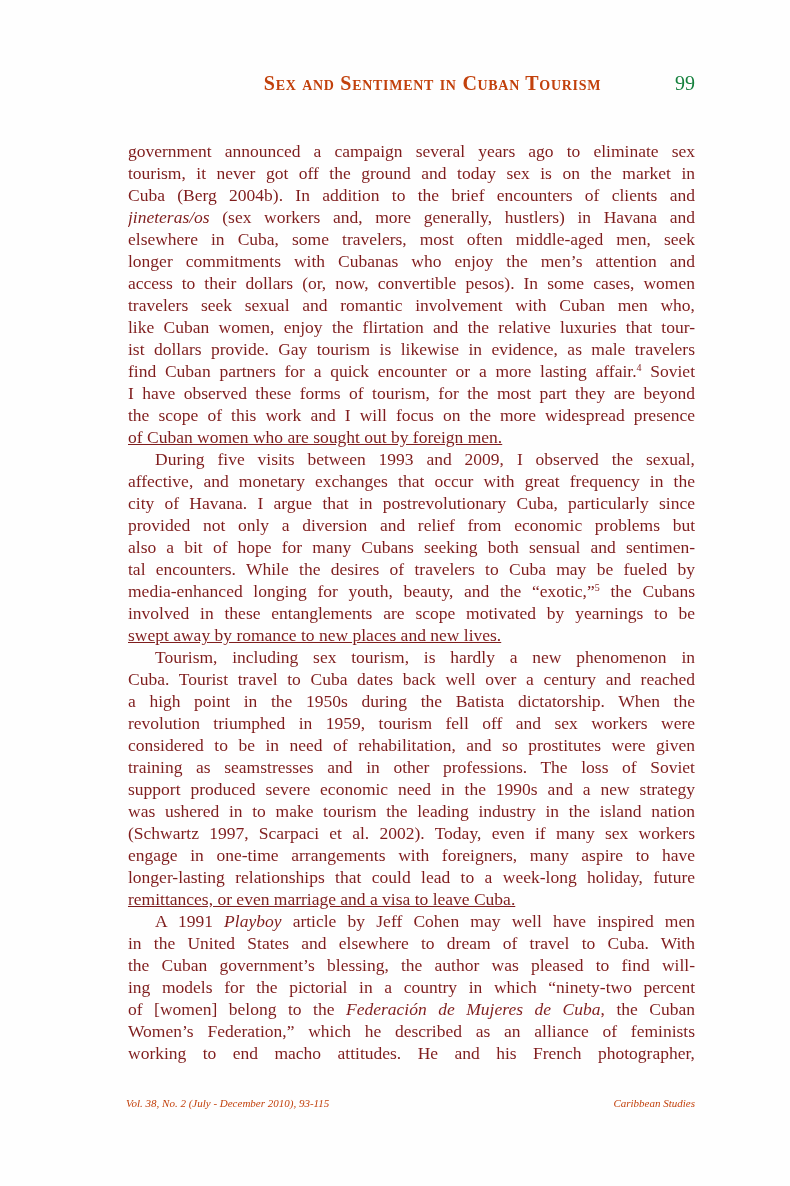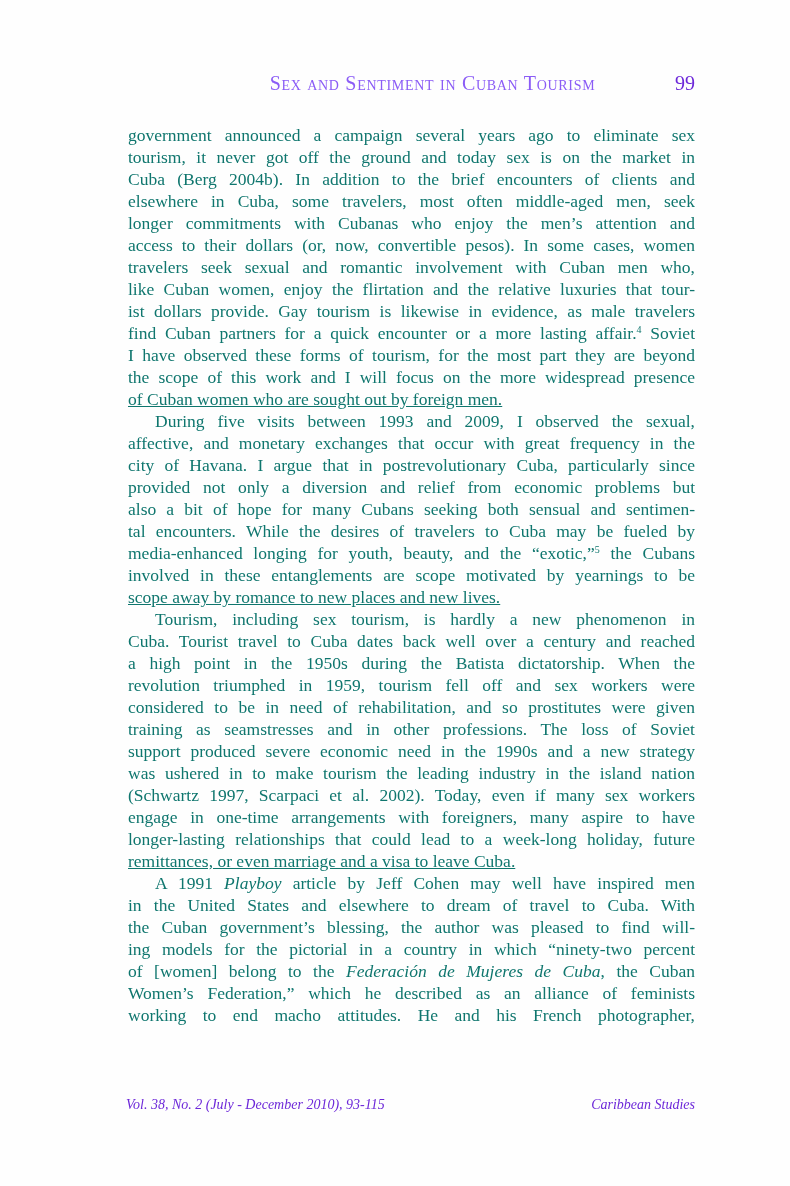--- a/index.html
+++ b/index.html
@@ -21,37 +21,38 @@
     left: 128px; top: 72px;
     width: 567px; height: 26px;
   }
   .head-title {
     position: absolute;
     left: 42px; right: 0; top: 0;
     text-align: center;
     font-variant: small-caps;
     font-size: 20px;
     letter-spacing: 0.7px;
-    color: #8b5cf6;
+    color: #c2410c;
     white-space: nowrap;
+    font-weight: bold;
   }
   .page-number {
     position: absolute;
     right: 0; top: 0;
     font-size: 20px;
-    color: #6d28d9;
+    color: #15803d;
   }
   
   .body-text {
     position: absolute;
-    left: 128px; top: 124px;
+    left: 128px; top: 140px;
     width: 567px;
     font-size: 17.5px;
     line-height: 22px;
-    color: #0f766e;
+    color: #7f1d1d;
   }
   .para { margin: 0; }
   .line {
     text-align: justify;
     text-align-last: justify;
     height: 22px;
     overflow: hidden;
   }
   .line.lastline { text-align-last: left; text-decoration: underline; }
   .para.indent .line:first-child { text-indent: 27px; }
@@ -64,60 +65,61 @@
     top: -6px;
   }
   
   .page-footer {
     position: absolute;
     left: 126px; top: 1097px;
     width: 569px;
     display: flex;
     justify-content: space-between;
     font-style: italic;
-    font-size: 14px;
-    color: #6d28d9;
+    font-size: 11px;
+    color: #c2410c;
   }
 </style>
 </head>
 <body>
 
 <div class="page">
 
   <header class="running-head">
     <div class="head-title">Sex and Sentiment in Cuban Tourism</div>
     <div class="page-number">99</div>
   </header>
 
   <main class="body-text">
       <div class="para">
         <div class="line"><span>government announced a campaign several years ago to eliminate sex</span></div>
         <div class="line"><span>tourism, it never got off the ground and today sex is on the market in</span></div>
         <div class="line"><span>Cuba (Berg 2004b). In addition to the brief encounters of clients and</span></div>
+        <div class="line"><span class="seg-italic">jineteras/os</span><span> (sex workers and, more generally, hustlers) in Havana and</span></div>
         <div class="line"><span>elsewhere in Cuba, some travelers, most often middle-aged men, seek</span></div>
         <div class="line"><span>longer commitments with Cubanas who enjoy the men’s attention and</span></div>
         <div class="line"><span>access to their dollars (or, now, convertible pesos). In some cases, women</span></div>
         <div class="line"><span>travelers seek sexual and romantic involvement with Cuban men who,</span></div>
         <div class="line"><span>like Cuban women, enjoy the flirtation and the relative luxuries that tour-</span></div>
         <div class="line"><span>ist dollars provide. Gay tourism is likewise in evidence, as male travelers</span></div>
         <div class="line"><span>find Cuban partners for a quick encounter or a more lasting affair.</span><sup class="fnref">4</sup><span> Soviet</span></div>
         <div class="line"><span>I have observed these forms of tourism, for the most part they are beyond</span></div>
         <div class="line"><span>the scope of this work and I will focus on the more widespread presence</span></div>
         <div class="line lastline"><span>of Cuban women who are sought out by foreign men.</span></div>
       </div>
       <div class="para indent">
         <div class="line"><span>During five visits between 1993 and 2009, I observed the sexual,</span></div>
         <div class="line"><span>affective, and monetary exchanges that occur with great frequency in the</span></div>
         <div class="line"><span>city of Havana. I argue that in postrevolutionary Cuba, particularly since</span></div>
         <div class="line"><span>provided not only a diversion and relief from economic problems but</span></div>
         <div class="line"><span>also a bit of hope for many Cubans seeking both sensual and sentimen-</span></div>
         <div class="line"><span>tal encounters. While the desires of travelers to Cuba may be fueled by</span></div>
         <div class="line"><span>media-enhanced longing for youth, beauty, and the “exotic,”</span><sup class="fnref">5</sup><span> the Cubans</span></div>
         <div class="line"><span>involved in these entanglements are scope motivated by yearnings to be</span></div>
-        <div class="line lastline"><span>scope away by romance to new places and new lives.</span></div>
+        <div class="line lastline"><span>swept away by romance to new places and new lives.</span></div>
       </div>
       <div class="para indent">
         <div class="line"><span>Tourism, including sex tourism, is hardly a new phenomenon in</span></div>
         <div class="line"><span>Cuba. Tourist travel to Cuba dates back well over a century and reached</span></div>
         <div class="line"><span>a high point in the 1950s during the Batista dictatorship. When the</span></div>
         <div class="line"><span>revolution triumphed in 1959, tourism fell off and sex workers were</span></div>
         <div class="line"><span>considered to be in need of rehabilitation, and so prostitutes were given</span></div>
         <div class="line"><span>training as seamstresses and in other professions. The loss of Soviet</span></div>
         <div class="line"><span>support produced severe economic need in the 1990s and a new strategy</span></div>
         <div class="line"><span>was ushered in to make tourism the leading industry in the island nation</span></div>

